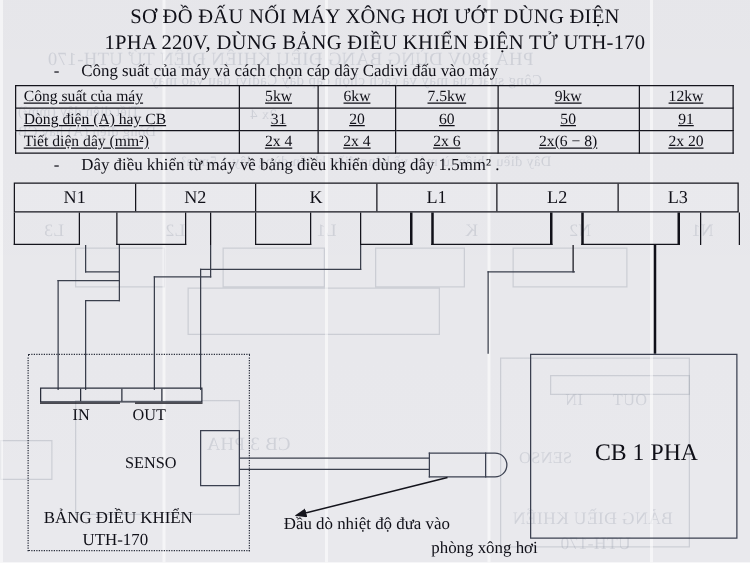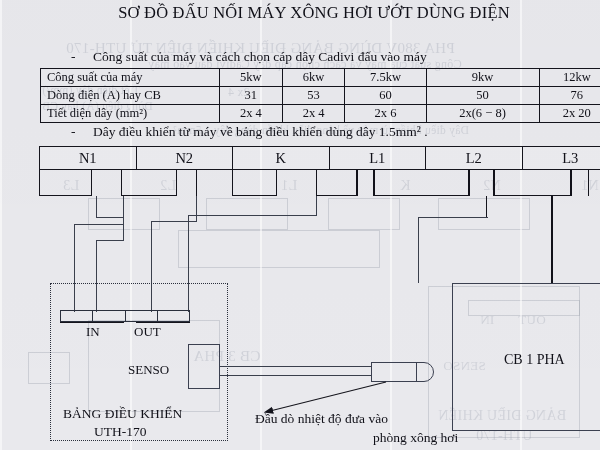--- a/index.html
+++ b/index.html
@@ -20,21 +20,21 @@
   #page::before {
     content: "";
     position: absolute;
     inset: 0;
     background:
       linear-gradient(90deg, rgba(255,255,255,0.55) 0 2px, rgba(255,255,255,0) 2px 100%) 0 0/130px 100%,
       linear-gradient(180deg, rgba(0,0,0,0.012), rgba(0,0,0,0));
     pointer-events: none;
     z-index: 1;
   }
-  .layer { position: absolute; inset: 0; margin-left: 28px; }
+  .layer { position: absolute; inset: 0; }
   .z-ghost { z-index: 0; }
   .z-main  { z-index: 3; }
 
   
   .ghost {
     position: absolute;
     color: #9aa0ae;
     opacity: 0.30;
     transform: scaleX(-1);
     white-space: nowrap;
@@ -70,20 +70,21 @@
 
   
   #spec-table {
     position: absolute;
     left: 12px;
     top: 68px;
     width: 575px;
     border-collapse: collapse;
     font-size: 12.5px;
     background: transparent;
+    text-decoration: underline;
   }
   #spec-table td {
     border: 1px solid #14141c;
     padding: 1px 4px;
     height: 15px;
     line-height: 15px;
     text-align: center;
     white-space: nowrap;
   }
   #spec-table td.rowhead {
@@ -226,41 +227,42 @@
     <div class="ghost-box" style="left:150px; top:230px; width:200px; height:36px;"></div>
     <div class="ghost-box" style="left:400px; top:286px; width:150px; height:150px;"></div>
     <div class="ghost-box" style="left:440px; top:300px; width:110px; height:14px;"></div>
     <div class="ghost-box" style="left:60px; top:320px; width:130px; height:90px;"></div>
     <div class="ghost-box" style="left:0px; top:352px; width:40px; height:30px;"></div>
   </div>
 
   <div class="layer z-main">
 
     <div class="title" id="title1">SƠ ĐỒ ĐẤU NỐI MÁY XÔNG HƠI ƯỚT DÙNG ĐIỆN</div>
+    <div class="title" id="title2">1PHA 220V, DÙNG BẢNG ĐIỀU KHIỂN ĐIỆN TỬ UTH-170</div>
 
     <div class="bullet-dash" style="left:43px; top:49px;">-</div>
     <div class="bullet-line" style="left:65px; top:49px;">Công suất của máy và cách chọn cáp dây Cadivi đấu vào máy</div>
 
     <table id="spec-table">
       <tbody>
         <tr>
           <td class="rowhead">Công suất của máy</td>
           <td>5kw</td>
           <td>6kw</td>
           <td>7.5kw</td>
           <td>9kw</td>
           <td>12kw</td>
         </tr>
         <tr>
           <td class="rowhead">Dòng điện (A) hay CB</td>
           <td>31</td>
-          <td>53</td>
+          <td>20</td>
           <td>60</td>
           <td>50</td>
-          <td>76</td>
+          <td>91</td>
         </tr>
         <tr>
           <td class="rowhead">Tiết diện dây (mm²)</td>
           <td>2x 4</td>
           <td>2x 4</td>
           <td>2x 6</td>
           <td>2x(6 − 8)</td>
           <td>2x 20</td>
         </tr>
       </tbody>
@@ -364,16 +366,16 @@
           <polygon points="0 0, 8 3, 0 6" fill="#14141c"></polygon>
         </marker>
       </defs>
       <line x1="128" y1="0" x2="8" y2="30" stroke="#14141c" stroke-width="1.2" marker-end="url(#arrowhead)"></line>
     </svg>
 
     <div class="caption" style="left:345px; top:430px;">phòng xông hơi</div>
     <div class="caption" style="left:227px; top:411px;">Đầu dò nhiệt độ đưa vào</div>
 
     <div class="box" style="left:424px; top:283px; width:166px; height:148px;"></div>
-    <div class="lbl" style="left:476px; top:352px; font-size:14px;font-family:Liberation Serif, serif;">CB 1 PHA</div>
+    <div class="lbl" style="left:476px; top:352px; font-size:19px;font-family:Liberation Serif, serif;">CB 1 PHA</div>
 
   </div>
 </div>
 
 </body></html>

